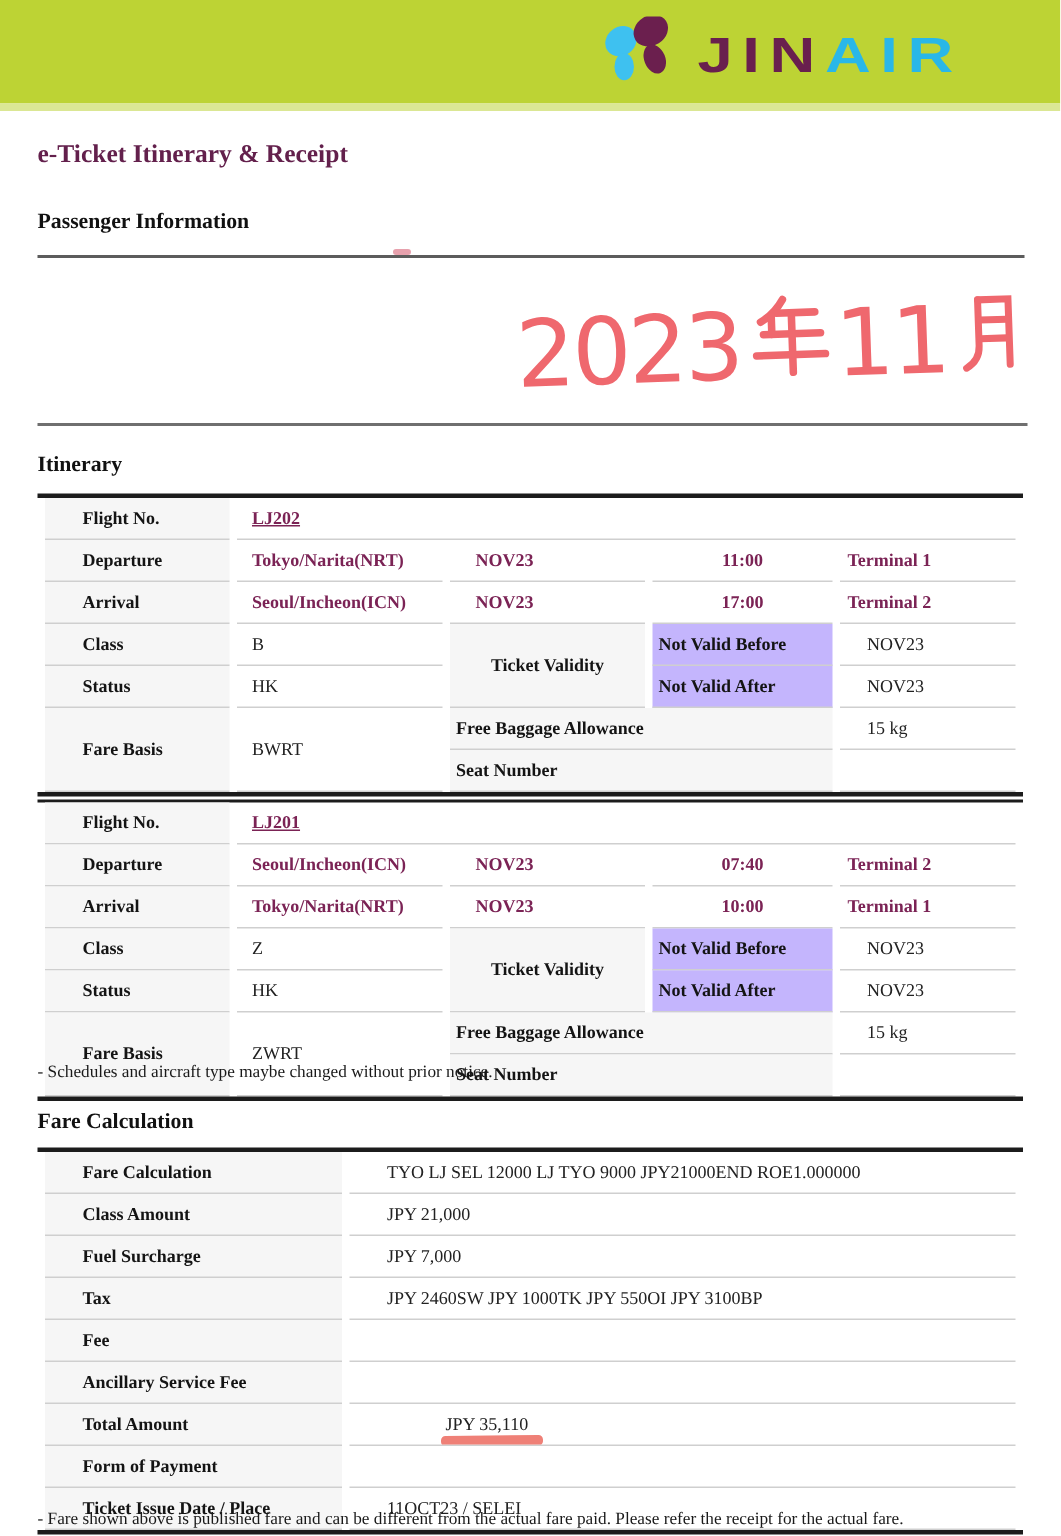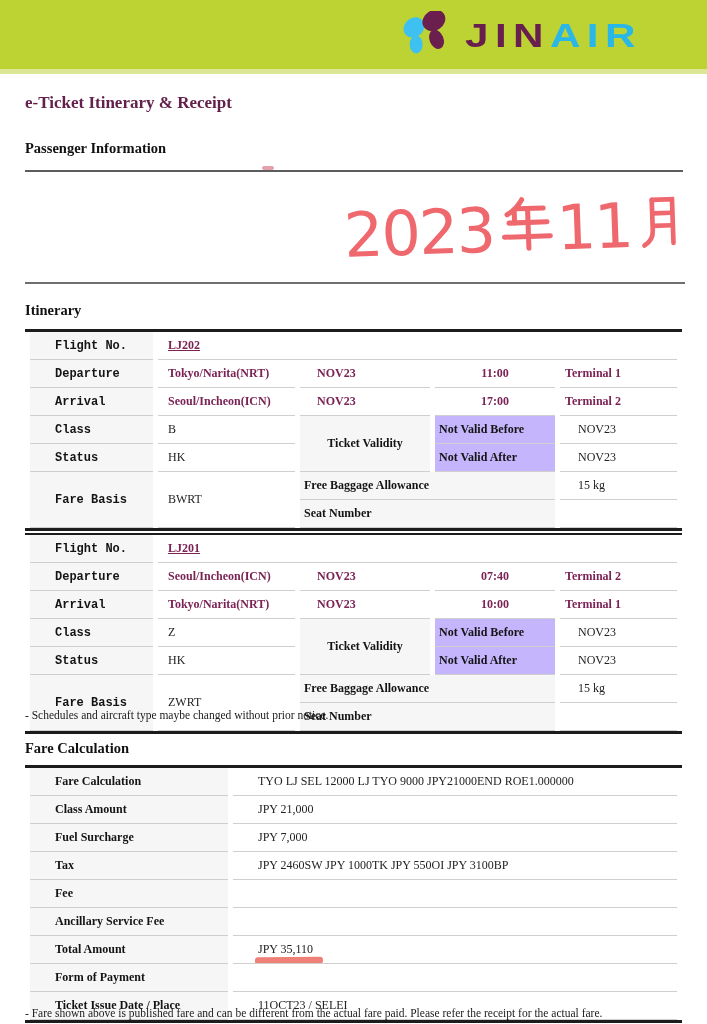--- a/index.html
+++ b/index.html
@@ -41,42 +41,42 @@
   .kanji-month{margin:0 0 2px 4px;}
   
   .rule-heavy{margin-left:25px;width:657px;height:3px;background:#1c1c1c;}
   .rule-heavy.thin{height:2.5px;}
   .rule-gap{height:2px;}
   table.grid{
     margin-left:25px;width:657px;table-layout:fixed;
     border-collapse:separate;border-spacing:5px 0;font-size:12px;
   }
   table.grid td{border-bottom:1px solid #cfcfcf;height:25px;vertical-align:middle;overflow:hidden;white-space:nowrap;}
-  td.lbl{background:#f6f6f6;font-weight:700;padding-left:25px;color:#141414;font-family:Liberation Mono, monospace;}
+  td.lbl{background:#f6f6f6;font-weight:700;padding-left:25px;color:#141414;}
   td.val{padding-left:10px;color:#222;}
   td.pv{color:#7b2355;font-weight:700;}
   td.c2{padding-left:10px;}
   td.c3{padding-left:17px;}
   td.c4{text-align:center;}
   td.c5{padding-left:5px;}
   td.link span{text-decoration:underline;}
   td.tv{background:#f6f6f6;font-weight:700;text-align:center;color:#141414;}
   td.nv{background:#c4b5fd;font-weight:700;padding-left:4px;color:#141414;}
   td.fb{background:#f6f6f6;font-weight:700;padding-left:4px;color:#141414;}
   td.v2{padding-left:18px;color:#222;}
   .itin-wrap{position:absolute;left:0;top:329px;width:707px;}
   .fare-wrap{position:absolute;left:0;top:765px;width:699px;}
   table.fgrid{
     margin-left:25px;width:657px;table-layout:fixed;
     border-collapse:separate;border-spacing:5px 0;font-size:12px;
   }
   table.fgrid td{border-bottom:1px solid #cfcfcf;height:25px;vertical-align:middle;white-space:nowrap;overflow:hidden;}
   table.fgrid td.flbl{background:#f6f6f6;font-weight:700;padding-left:25px;color:#141414;}
   table.fgrid td.fval{padding-left:25px;color:#222;}
-  .marker-underline{position:relative;display:inline-block;}
+  .marker-underline{position:relative;display:inline-block;margin-left:39px;}
   .marker-underline::after{
     content:"";position:absolute;left:-3px;right:-10px;bottom:-7px;height:7px;
     background:#ec6a5f;opacity:.85;border-radius:3px;transform:rotate(-0.6deg);
   }
   .note{position:absolute;left:25px;font-size:11.5px;color:#1a1a1a;}
   .note-bold{font-weight:400;top:709px;}
   .note-plain{top:1007px;}
 </style>
 </head>
 <body>

